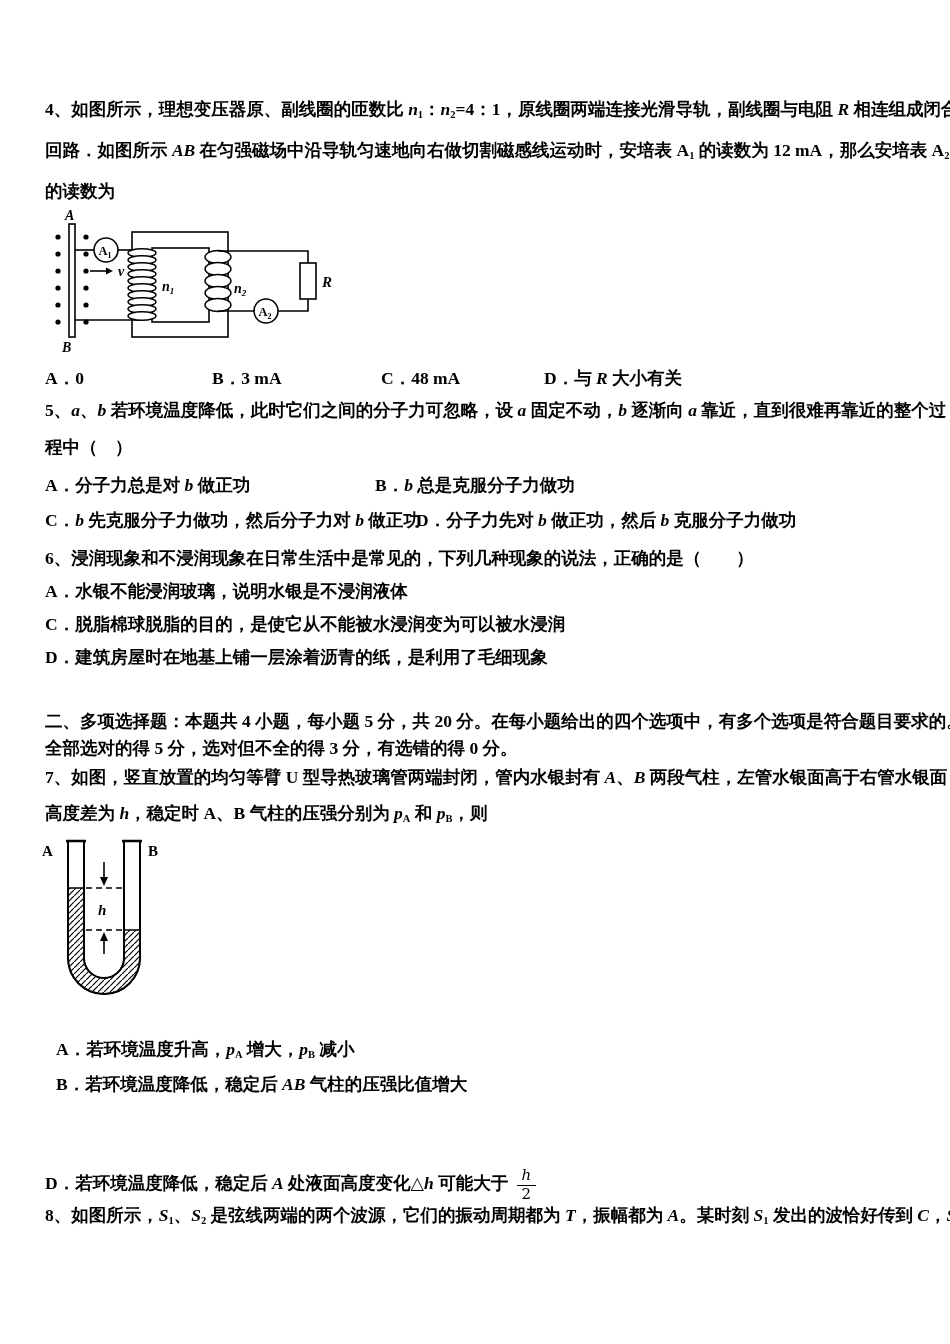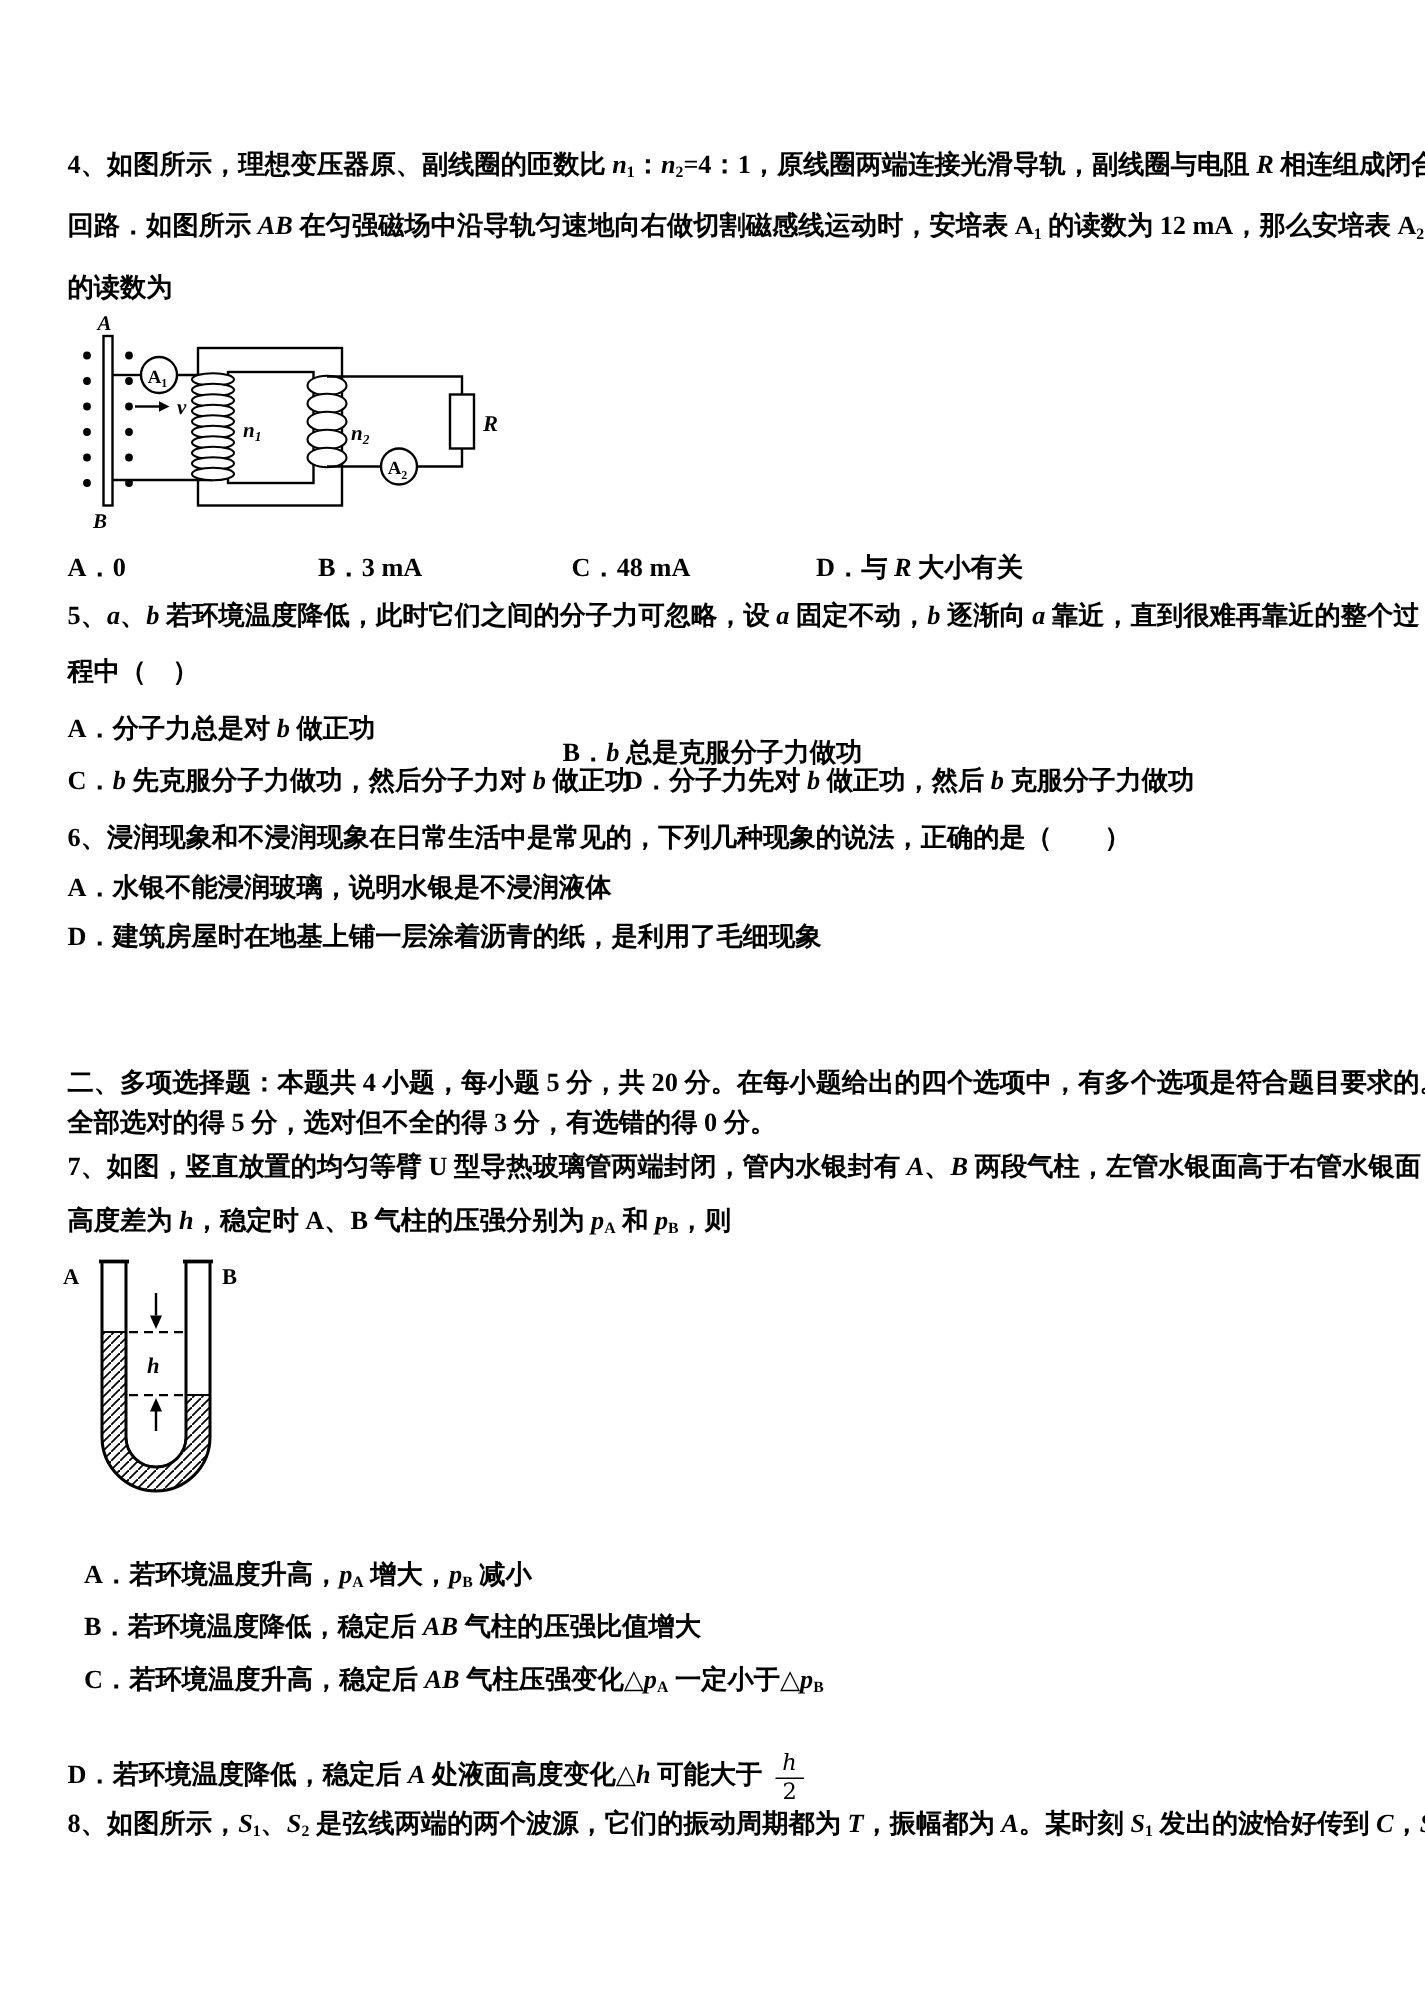--- a/index.html
+++ b/index.html
@@ -117,28 +117,29 @@
     <div class="opt" style="left:336px"><span>C．48 mA</span></div>
     <div class="opt" style="left:499px"><span>D．与 </span><span class="it">R</span><span> 大小有关</span></div>
   </div>
 
   <div class="blk" style="top:392px;line-height:37px;">
     <div class="line"><span>5、</span><span class="it">a</span><span>、</span><span class="it">b</span><span> 若环境温度降低，此时它们之间的分子力可忽略，设 </span><span class="it">a</span><span> 固定不动，</span><span class="it">b</span><span> 逐渐向 </span><span class="it">a</span><span> 靠近，直到很难再靠近的整个过</span></div>
     <div class="line"><span>程中（　）</span></div>
   </div>
   <div class="blk" style="top:470px;height:65px;line-height:30px;">
     <div class="opt" style="left:0;top:0"><span>A．分子力总是对 </span><span class="it">b</span><span> 做正功</span></div>
-    <div class="opt" style="left:330px;top:16px"><span>B．</span><span class="it">b</span><span> 总是克服分子力做功</span></div>
+    <div class="opt" style="left:330px;top:0"><span>B．</span><span class="it">b</span><span> 总是克服分子力做功</span></div>
     <div class="opt" style="left:0;top:35px"><span>C．</span><span class="it">b</span><span> 先克服分子力做功，然后分子力对 </span><span class="it">b</span><span> 做正功</span></div>
     <div class="opt" style="left:371px;top:35px"><span>D．分子力先对 </span><span class="it">b</span><span> 做正功，然后 </span><span class="it">b</span><span> 克服分子力做功</span></div>
   </div>
 
   <div class="blk" style="top:542px;line-height:33px;">
     <div class="line"><span>6、浸润现象和不浸润现象在日常生活中是常见的，下列几种现象的说法，正确的是（　　）</span></div>
     <div class="line"><span>A．水银不能浸润玻璃，说明水银是不浸润液体</span></div>
+    <div class="line"><span>C．脱脂棉球脱脂的目的，是使它从不能被水浸润变为可以被水浸润</span></div>
     <div class="line"><span>D．建筑房屋时在地基上铺一层涂着沥青的纸，是利用了毛细现象</span></div>
   </div>
 
   <div class="blk" style="top:708px;line-height:27px;">
     <div class="line"><span>二、多项选择题：本题共 4 小题，每小题 5 分，共 20 分。在每小题给出的四个选项中，有多个选项是符合题目要求的。</span></div>
     <div class="line"><span>全部选对的得 5 分，选对但不全的得 3 分，有选错的得 0 分。</span></div>
   </div>
 
   <div class="blk" style="top:759px;line-height:36px;">
     <div class="line"><span>7、如图，竖直放置的均匀等臂 U 型导热玻璃管两端封闭，管内水银封有 </span><span class="it">A</span><span>、</span><span class="it">B</span><span> 两段气柱，左管水银面高于右管水银面，</span></div>
@@ -169,21 +170,20 @@
       <polygon points="66,50 62,41 70,41"></polygon>
       <path d="M66,118 V104" stroke="#000" stroke-width="1.6"></path>
       <polygon points="66,96 62,105 70,105"></polygon>
       <text x="60" y="79" font-size="15" class="svgit">h</text>
     </g>
   </svg>
 
   <div class="blk" style="top:1032px;line-height:35px;margin-left:11px;">
     <div class="line"><span>A．若环境温度升高，</span><span class="it">p</span><sub>A</sub><span> 增大，</span><span class="it">p</span><sub>B</sub><span> 减小</span></div>
     <div class="line"><span>B．若环境温度降低，稳定后 </span><span class="it">AB</span><span> 气柱的压强比值增大</span></div>
-    <div class="line"><span>C．若环境温度升高，稳定后 </span><span class="it">AB</span><span> 气柱压强变化△</span><span class="it">p</span><sub>A</sub><span> 一定小于△</span><span class="it">p</span><sub>B</sub></div>
   </div>
 
   <div class="blk dflex" style="top:1116px;margin-top:44px;">
     <div class="line"><span>D．若环境温度降低，稳定后 </span><span class="it">A</span><span> 处液面高度变化△</span><span class="it">h</span><span> 可能大于 </span><span class="frac"><span class="fnum">h</span><span class="fden">2</span></span></div>
   </div>
 
   <div class="blk" style="top:1196px;line-height:38px;">
     <div class="line"><span>8、如图所示，</span><span class="it">S</span><sub>1</sub><span>、</span><span class="it">S</span><sub>2</sub><span> 是弦线两端的两个波源，它们的振动周期都为 </span><span class="it">T</span><span>，振幅都为 </span><span class="it">A</span><span>。某时刻 </span><span class="it">S</span><sub>1</sub><span> 发出的波恰好传到 </span><span class="it">C</span><span>，</span><span class="it">S</span></div>
   </div>
 

